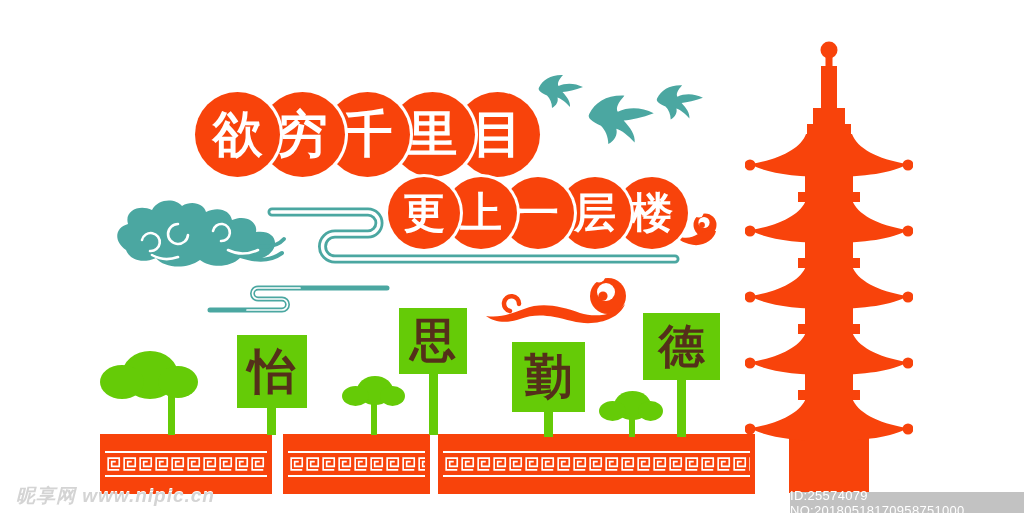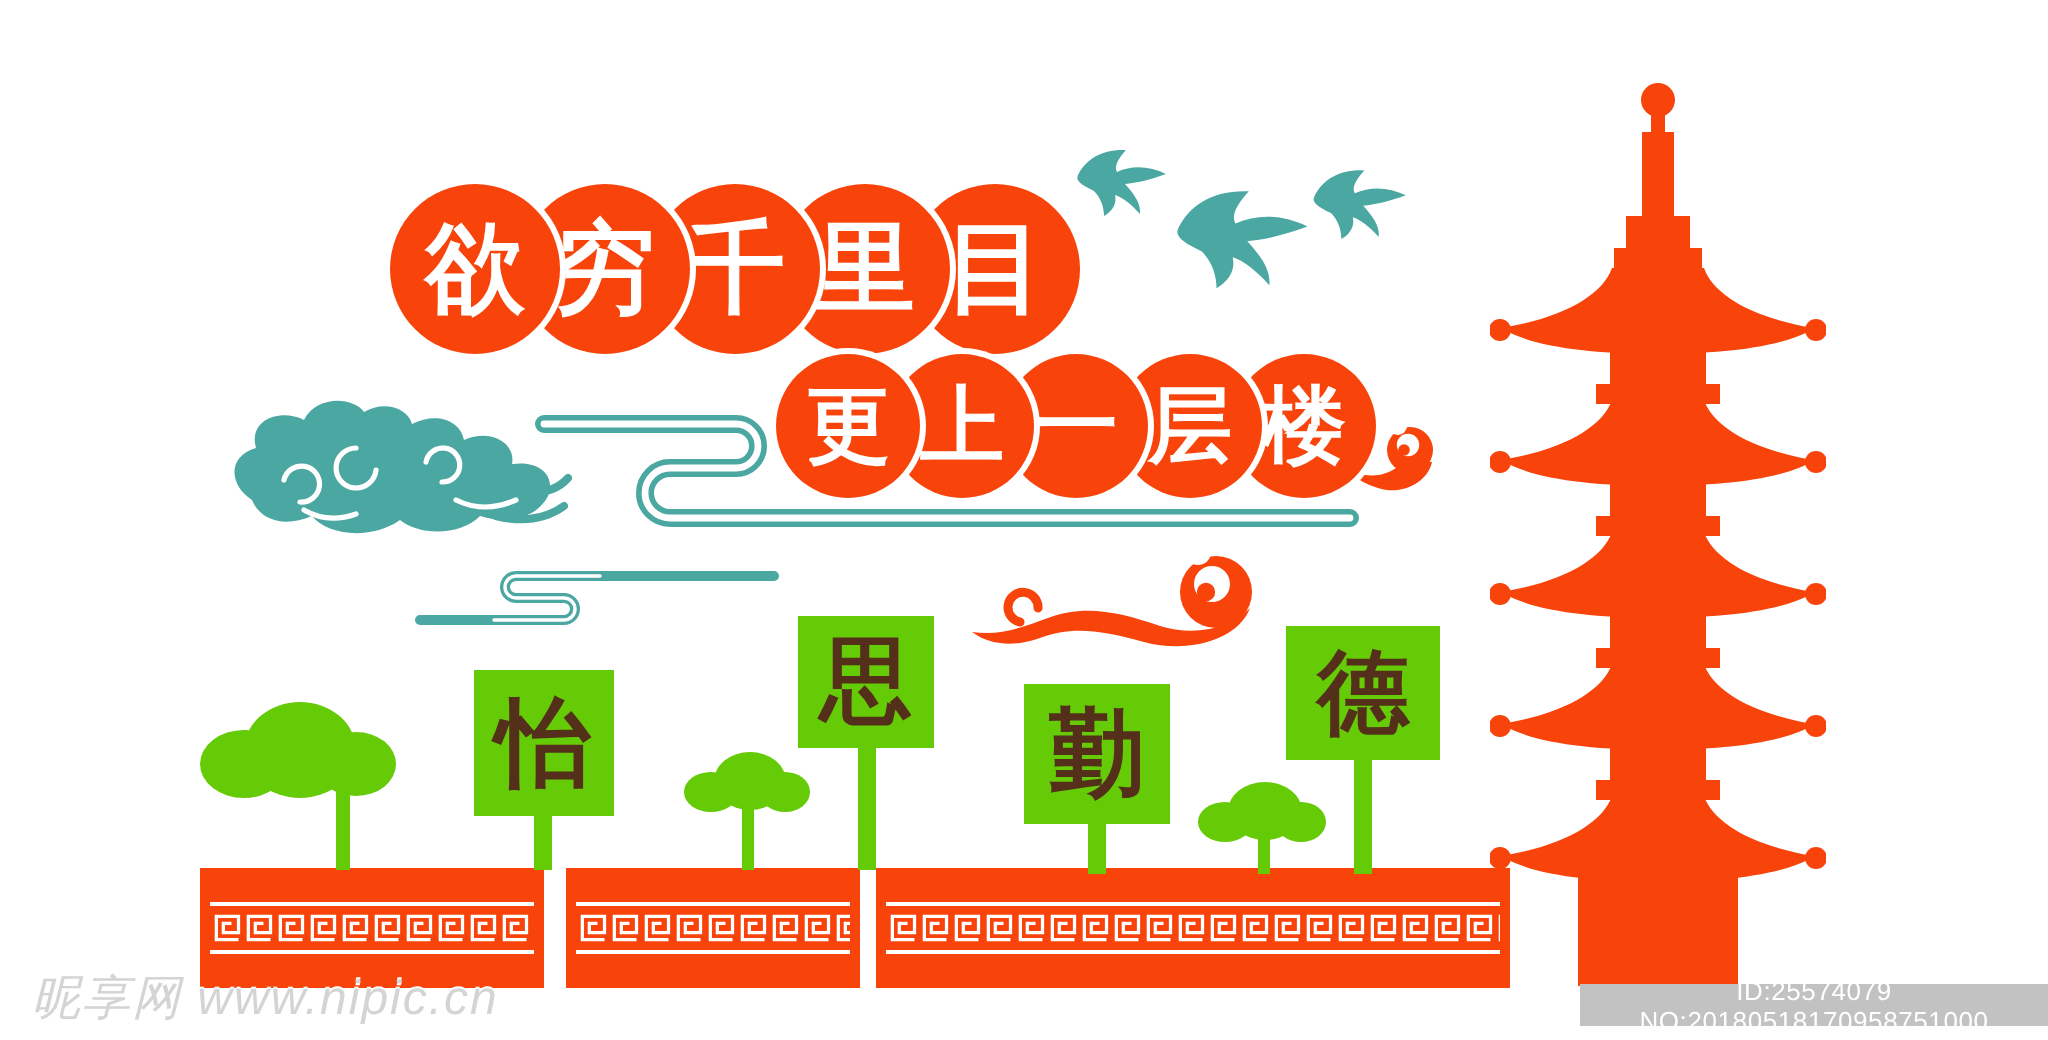--- a/index.html
+++ b/index.html
@@ -41,26 +41,26 @@
         display:flex;align-items:center;}
   .w1{left:100px;width:172px;}
   .w2{left:283px;width:147px;}
   .w3{left:438px;width:317px;}
   .key-band{box-sizing:border-box;margin:0 5px;height:26px;width:100%;
             border-top:2px solid #fff;border-bottom:2px solid #fff;
             display:flex;align-items:center;gap:2px;overflow:hidden;padding:0 2px;}
   .key-band svg{flex:0 0 auto;}
 
   
-  .watermark{position:absolute;left:16px;top:483px;font-size:24px;font-weight:normal;font-style:italic;
+  .watermark{position:absolute;left:16px;top:483px;font-size:19px;font-weight:bold;font-style:italic;
              color:#d4d4d4;letter-spacing:1px;z-index:20;
              text-shadow:0 1px 0 #fff,0 -1px 0 #fff;}
   .idbar{position:absolute;left:790px;top:492px;width:234px;height:21px;background:#c2c2c2;
          color:#fff;font-size:13px;display:flex;align-items:center;justify-content:center;
-         z-index:21;letter-spacing:0.3px;text-align:center;}
+         z-index:21;letter-spacing:0.3px;}
 
   svg{display:block;}
 </style>
 </head>
 <body>
 
 <div class="stage">
 
   <div class="circle r1 c0">
       <span>欲</span>

